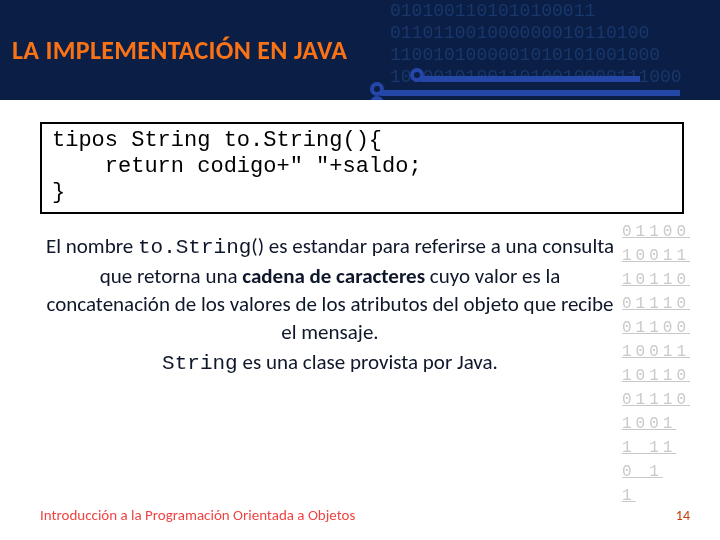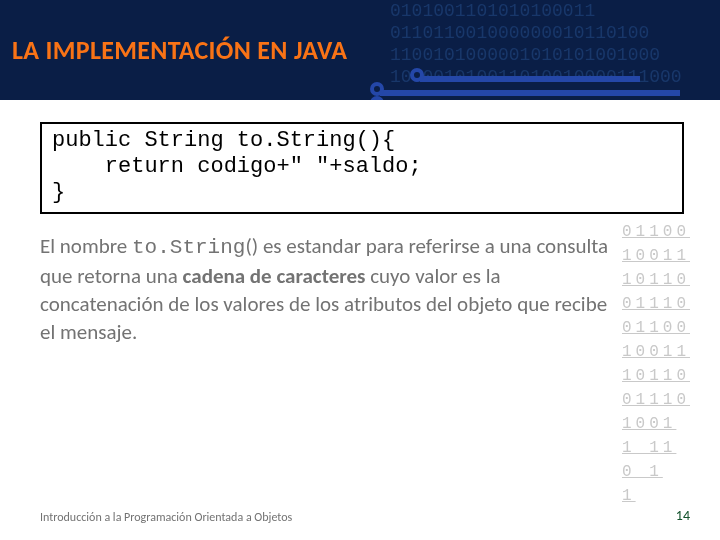--- a/index.html
+++ b/index.html
@@ -70,22 +70,23 @@
     font-family: "Courier New", monospace;
     font-size: 22px;
     line-height: 26px;
     white-space: pre;
     margin-bottom: 18px;
   }
 
   .para {
     font-size: 21px;
     line-height: 28px;
-    color: #737373;
+    color: #0f172a;
     width: 580px;
+    text-align: center;
   }
   .para .mono { font-family: "Courier New", monospace; }
   .para b { font-weight: 700; }
   .para-block { margin-bottom: 2px; }
 
   .side-binary {
     position: absolute;
     right: 8px;
     top: 220px;
     width: 90px;
@@ -96,29 +97,29 @@
     white-space: pre;
     text-align: left;
     letter-spacing: 4px;
     text-decoration: underline;
   }
 
   .footer-left {
     position: absolute;
     left: 40px;
     bottom: 16px;
-    font-size: 12px;
-    color: #737373;
+    font-size: 15px;
+    color: #ef4444;
   }
   .footer-right {
     position: absolute;
     right: 30px;
     bottom: 16px;
     font-size: 14px;
-    color: #14532d;
+    color: #c2410c;
   }
 </style>
 </head>
 <body>
 
 <div class="slide">
 
   <div class="header">
     <div class="binary-bg">0101001101010100011
 011011001000000010110100
@@ -130,27 +131,30 @@
       <div class="trace" style="left:40px;top:16px;width:220px"></div>
       <div class="pad" style="left:-10px;top:22px"></div>
       <div class="pad" style="left:-10px;top:36px"></div>
       <div class="pad" style="left:30px;top:8px"></div>
     </div>
     <div class="header-title">LA IMPLEMENTACIÓN EN JAVA</div>
   </div>
 
   <div class="body">
 
-    <div class="code-box">public String to.String(){
+    <div class="code-box">tipos String to.String(){
     return codigo+" "+saldo;
 }</div>
 
     <div class="para">
       <div class="para-block">
         <span>El nombre </span><span class="mono">to.String</span><span>() es estandar para referirse a una consulta que retorna una </span><b>cadena de caracteres</b><span> cuyo valor es la concatenación de los valores de los atributos del objeto que recibe el mensaje.</span>
+      </div>
+      <div class="para-block">
+        <span class="mono">String</span><span> es una clase provista por Java.</span>
       </div>
     </div>
 
   </div>
 
   <div class="side-binary">01100
 10011
 10110
 01110
 01100

